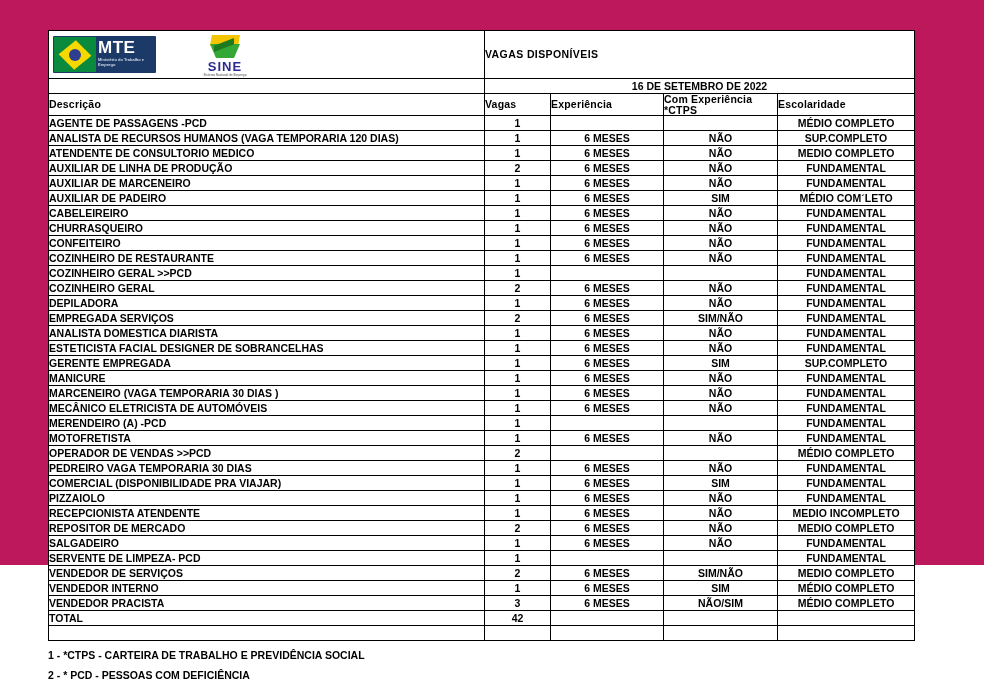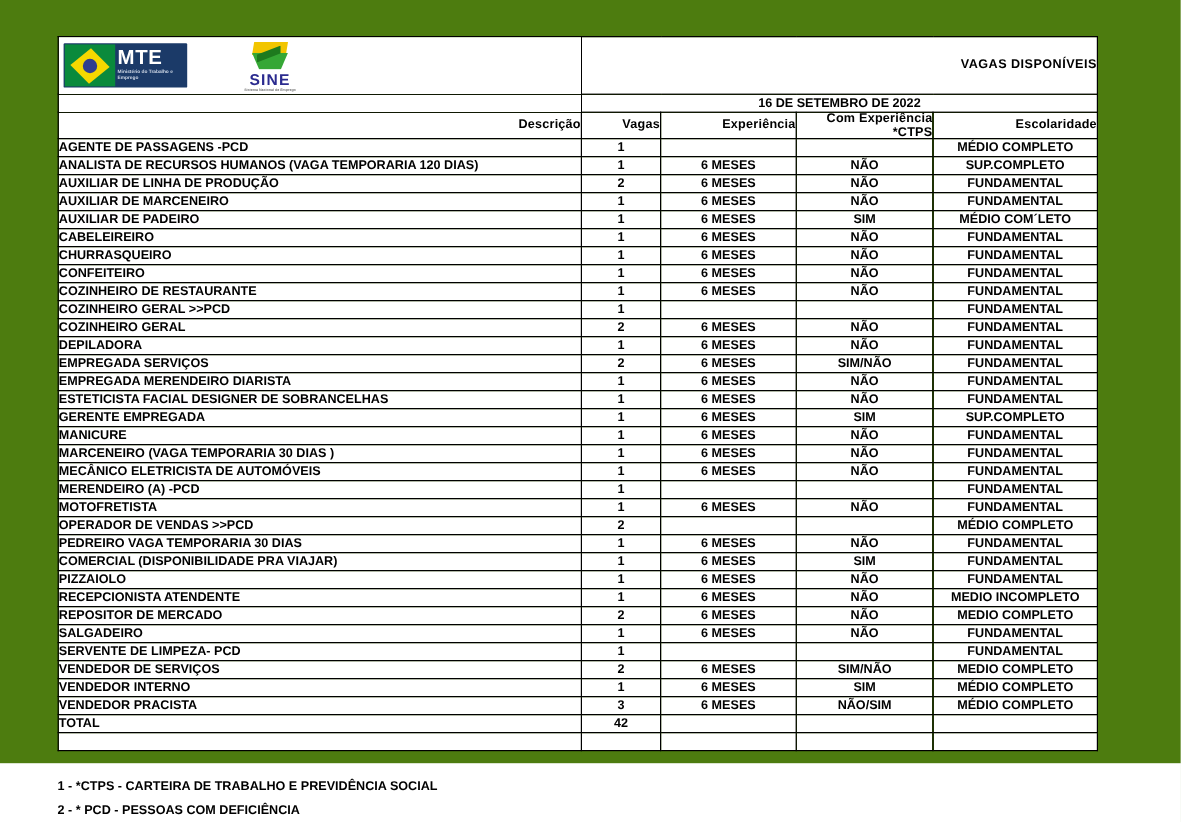--- a/index.html
+++ b/index.html
@@ -10,22 +10,22 @@
     height: 685px;
     overflow: hidden;
   }
   body {
     font-family: "Liberation Sans", sans-serif;
     color: #000000;
   }
   #sheet {
     position: relative;
     width: 984px;
-    height: 636px;
-    background: #4d7c0f;
+    height: 565px;
+    background: #be185d;
   }
   .table-wrap {
     position: absolute;
     left: 48px;
     top: 30px;
     width: 866px;
   }
   table.vagas {
     border-collapse: collapse;
     table-layout: fixed;
@@ -169,36 +169,36 @@
     margin-top: 1px;
   }
   .sine-sub {
     font-size: 3px;
     color: #7a7a7a;
     line-height: 4px;
   }
 
   td.title-cell {
     height: 23px;
-    text-align: right;
+    text-align: left;
     font-size: 13px;
     font-weight: bold;
     letter-spacing: 0.4px;
     margin-top: 26px;
   }
   td.date-cell {
     height: 22px;
     text-align: center;
     font-size: 12px;
     font-weight: bold;
   }
   th.colhead {
     background: #92d050;
     height: 38px;
-    text-align: right;
+    text-align: left;
     font-size: 10.5px;
     font-weight: bold;
     letter-spacing: 0.2px;
     white-space: normal;
     line-height: 11px;
   }
   td.desc {
     text-align: left;
     padding-left: 3px;
     font-size: 10.5px;
@@ -285,20 +285,27 @@
             <td class="ctr">MÉDIO COMPLETO</td>
           </tr>
           <tr>
             <td class="desc">ANALISTA DE RECURSOS HUMANOS (VAGA TEMPORARIA 120 DIAS)</td>
             <td class="ctr">1</td>
             <td class="ctr">6 MESES</td>
             <td class="ctr">NÃO</td>
             <td class="ctr">SUP.COMPLETO</td>
           </tr>
           <tr>
+            <td class="desc">ATENDENTE DE CONSULTORIO MEDICO</td>
+            <td class="ctr">1</td>
+            <td class="ctr">6 MESES</td>
+            <td class="ctr">NÃO</td>
+            <td class="ctr">MEDIO COMPLETO</td>
+          </tr>
+          <tr>
             <td class="desc">AUXILIAR DE LINHA DE PRODUÇÃO</td>
             <td class="ctr">2</td>
             <td class="ctr">6 MESES</td>
             <td class="ctr">NÃO</td>
             <td class="ctr">FUNDAMENTAL</td>
           </tr>
           <tr>
             <td class="desc">AUXILIAR DE MARCENEIRO</td>
             <td class="ctr">1</td>
             <td class="ctr">6 MESES</td>
@@ -362,21 +369,21 @@
             <td class="ctr">FUNDAMENTAL</td>
           </tr>
           <tr>
             <td class="desc">EMPREGADA SERVIÇOS</td>
             <td class="ctr">2</td>
             <td class="ctr">6 MESES</td>
             <td class="ctr">SIM/NÃO</td>
             <td class="ctr">FUNDAMENTAL</td>
           </tr>
           <tr>
-            <td class="desc">EMPREGADA MERENDEIRO DIARISTA</td>
+            <td class="desc">ANALISTA DOMESTICA DIARISTA</td>
             <td class="ctr">1</td>
             <td class="ctr">6 MESES</td>
             <td class="ctr">NÃO</td>
             <td class="ctr">FUNDAMENTAL</td>
           </tr>
           <tr>
             <td class="desc">ESTETICISTA FACIAL DESIGNER DE SOBRANCELHAS</td>
             <td class="ctr">1</td>
             <td class="ctr">6 MESES</td>
             <td class="ctr">NÃO</td>

